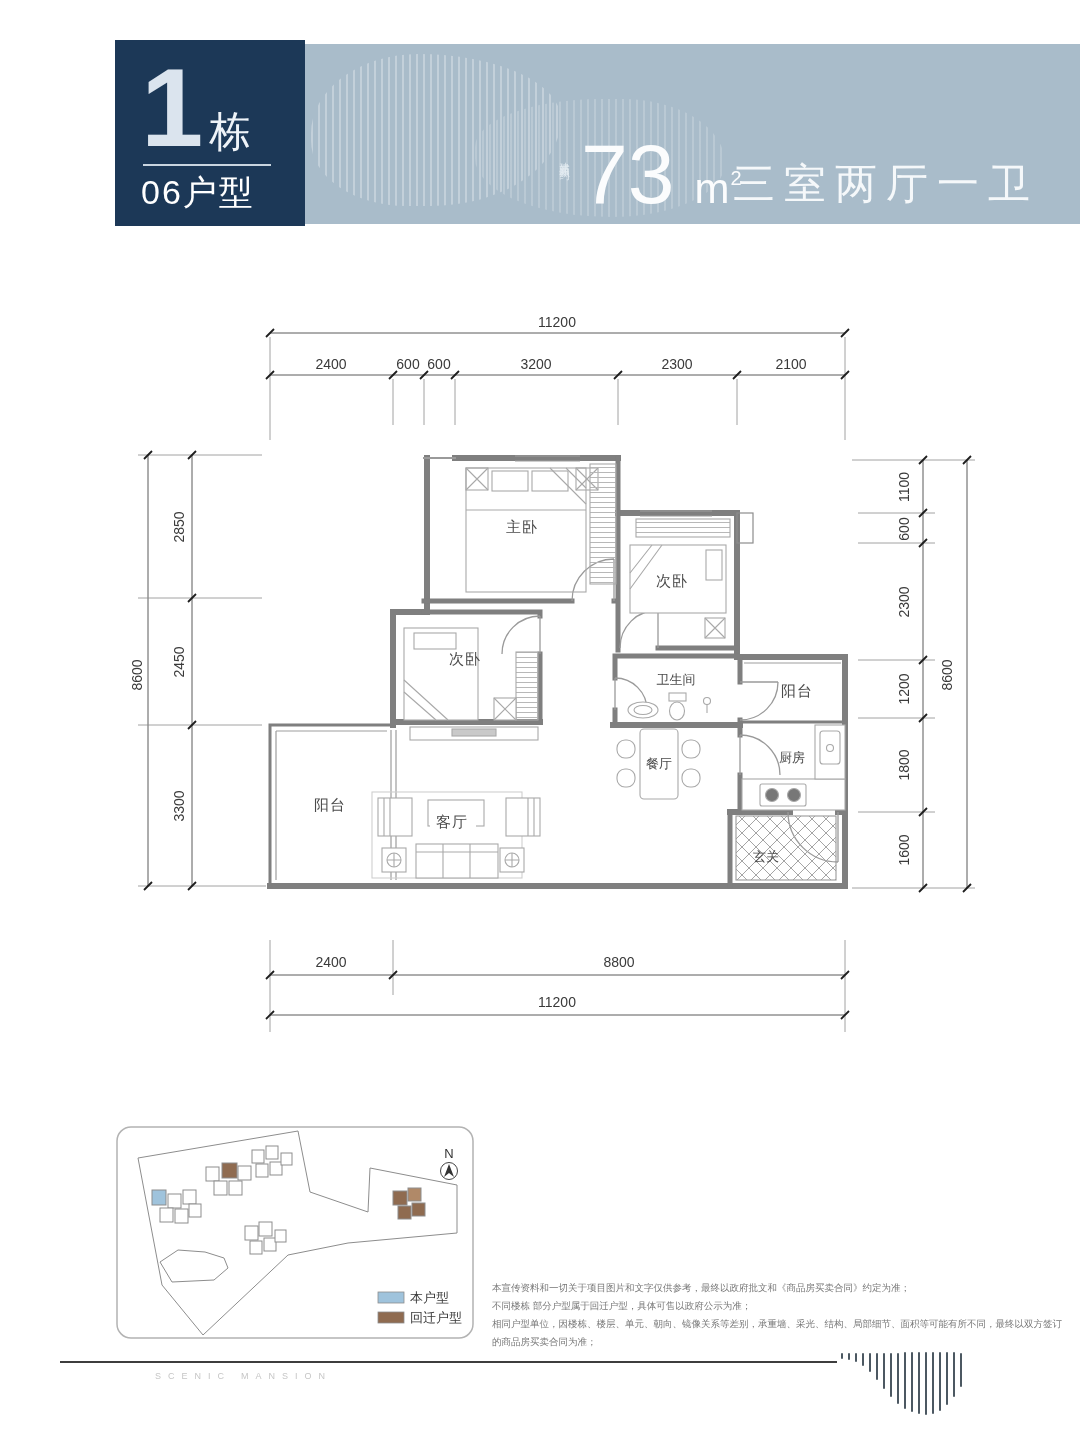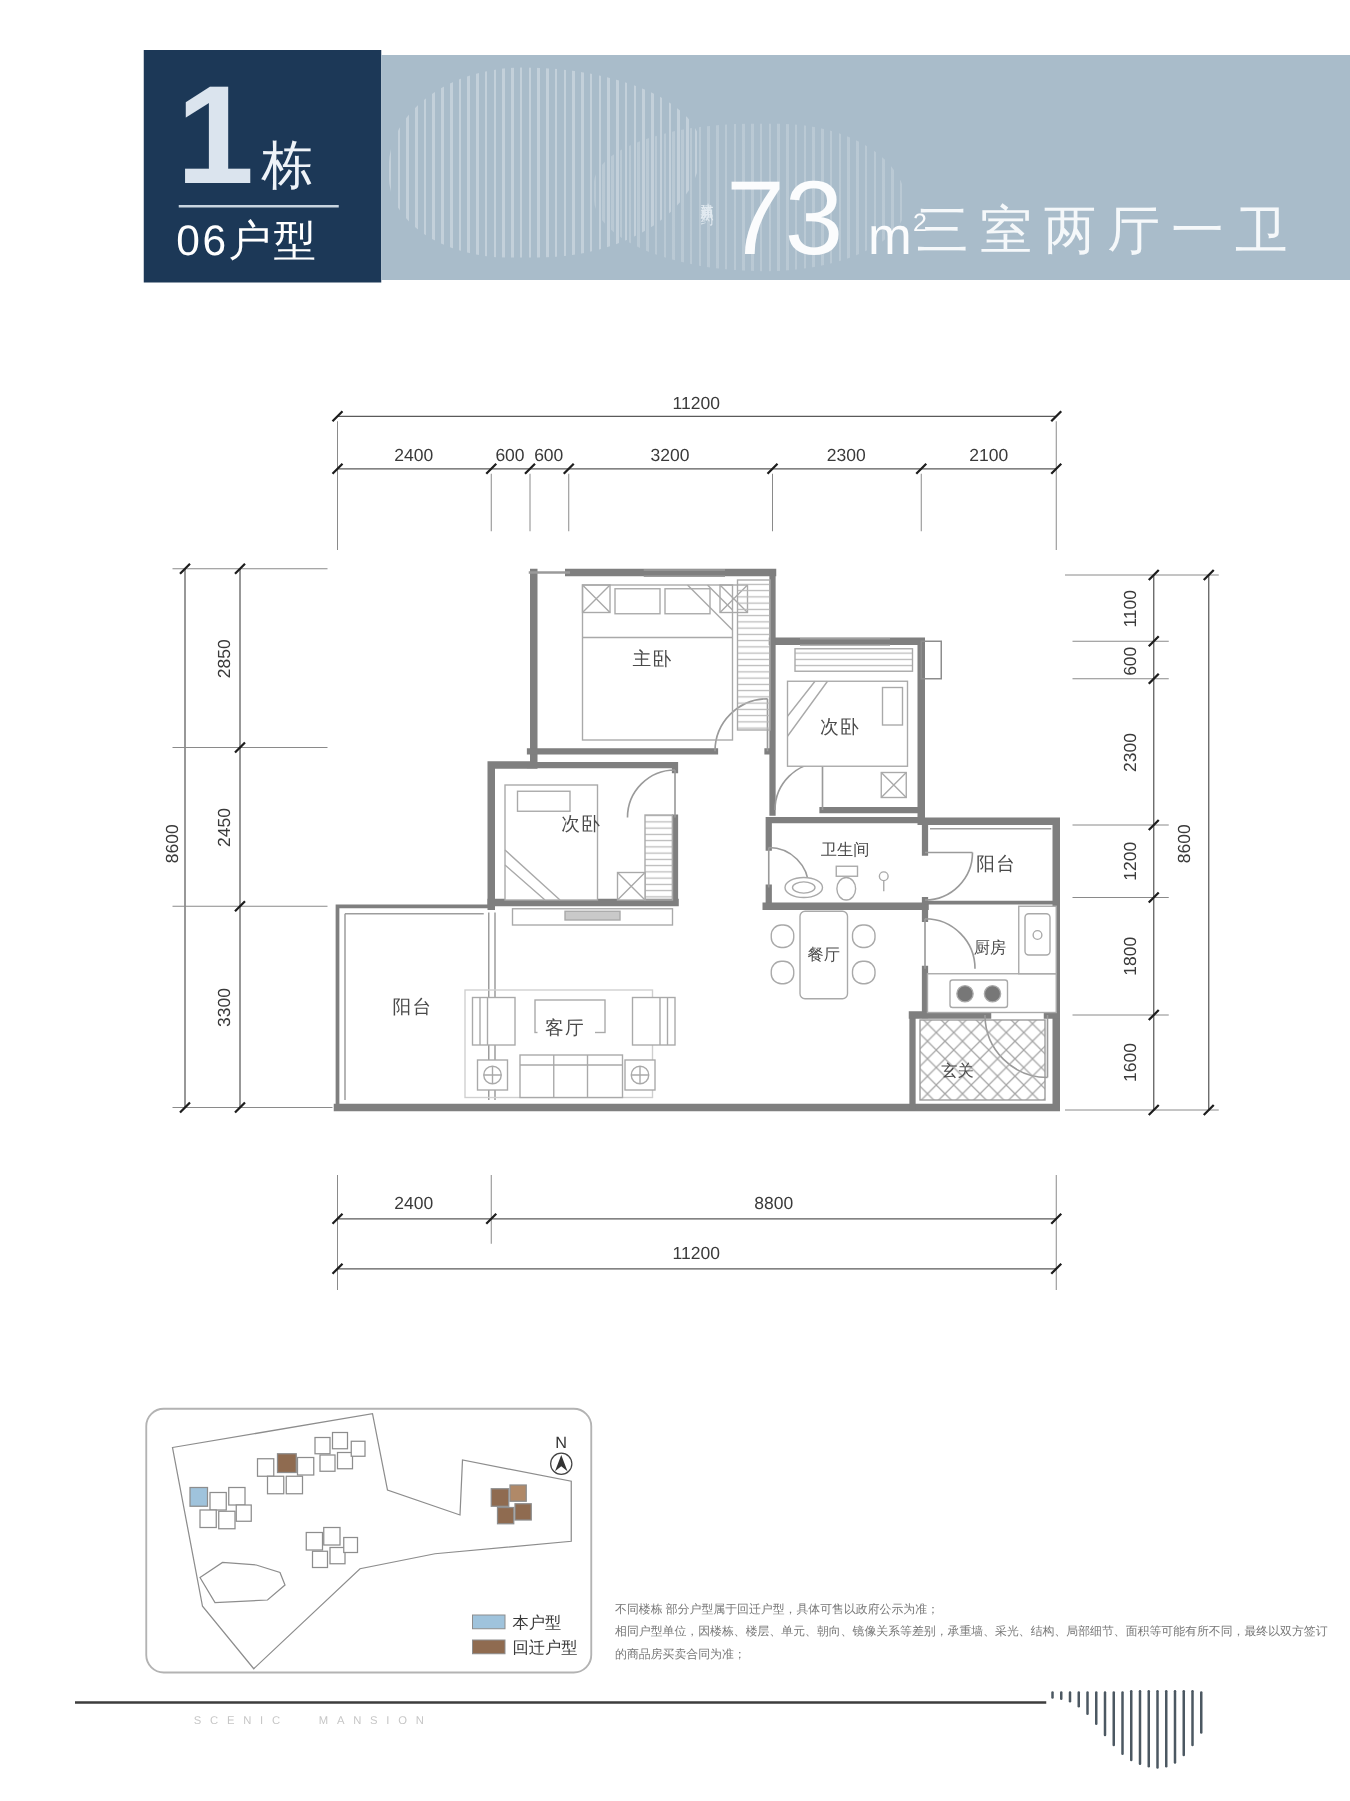--- a/index.html
+++ b/index.html
@@ -26,21 +26,21 @@
   
   svg text{font-family:"Liberation Sans","DejaVu Sans",sans-serif;}
   .dim{font-size:14px;fill:#3a3a3a;}
   .room{font-size:15px;fill:#4a4a4a;letter-spacing:1px;}
   .room-s{font-size:13px;fill:#4a4a4a;}
   
   .disclaimer{position:absolute;left:492px;top:1279px;width:575px;color:#777;font-size:9.5px;line-height:18px;}
   
   .foot-line{position:absolute;left:60px;top:1361px;width:777px;height:2px;background:#3d3d3d;}
   .watermark{position:absolute;left:155px;top:1371px;font-size:9px;letter-spacing:7px;color:#c6c6c6;}
-  .watermark .w2{margin-left:24px;}
+  .watermark .w2{margin-left:10px;}
 </style>
 </head>
 <body>
 
 <div class="page">
 
   <div class="unit-box" id="unitBox" style="background: rgb(28, 56, 87);">
     <div class="row1">
       <span class="big">1</span>
       <span class="suffix">栋</span>
@@ -279,20 +279,21 @@
     </g>
     <g>
       <rect x="378" y="1292" width="26" height="11" stroke="#8d8d8d" stroke-width="0.8" fill="#9fc3dc"></rect>
       <text x="410" y="1302" font-size="13" fill="#3a3a3a">本户型</text>
       <rect x="378" y="1312" width="26" height="11" stroke="#8d8d8d" stroke-width="0.8" fill="#8f6b50"></rect>
       <text x="410" y="1322" font-size="13" fill="#3a3a3a">回迁户型</text>
     </g>
   </svg>
 
   <div class="disclaimer">
+    <div>本宣传资料和一切关于项目图片和文字仅供参考，最终以政府批文和《商品房买卖合同》约定为准；</div>
     <div>不同楼栋 部分户型属于回迁户型，具体可售以政府公示为准；</div>
     <div>相同户型单位，因楼栋、楼层、单元、朝向、镜像关系等差别，承重墙、采光、结构、局部细节、面积等可能有所不同，最终以双方签订的商品房买卖合同为准；</div>
   </div>
 
   <div class="foot-line"></div>
   <div class="watermark">
     <span class="w1">SCENIC</span><span class="w2">MANSION</span>
   </div>
   <svg viewBox="0 0 140 85" style="position:absolute;left:836px;top:1338px;width:140px;height:85px;">
     <g stroke="#4c5862" stroke-width="2" stroke-linecap="round">

